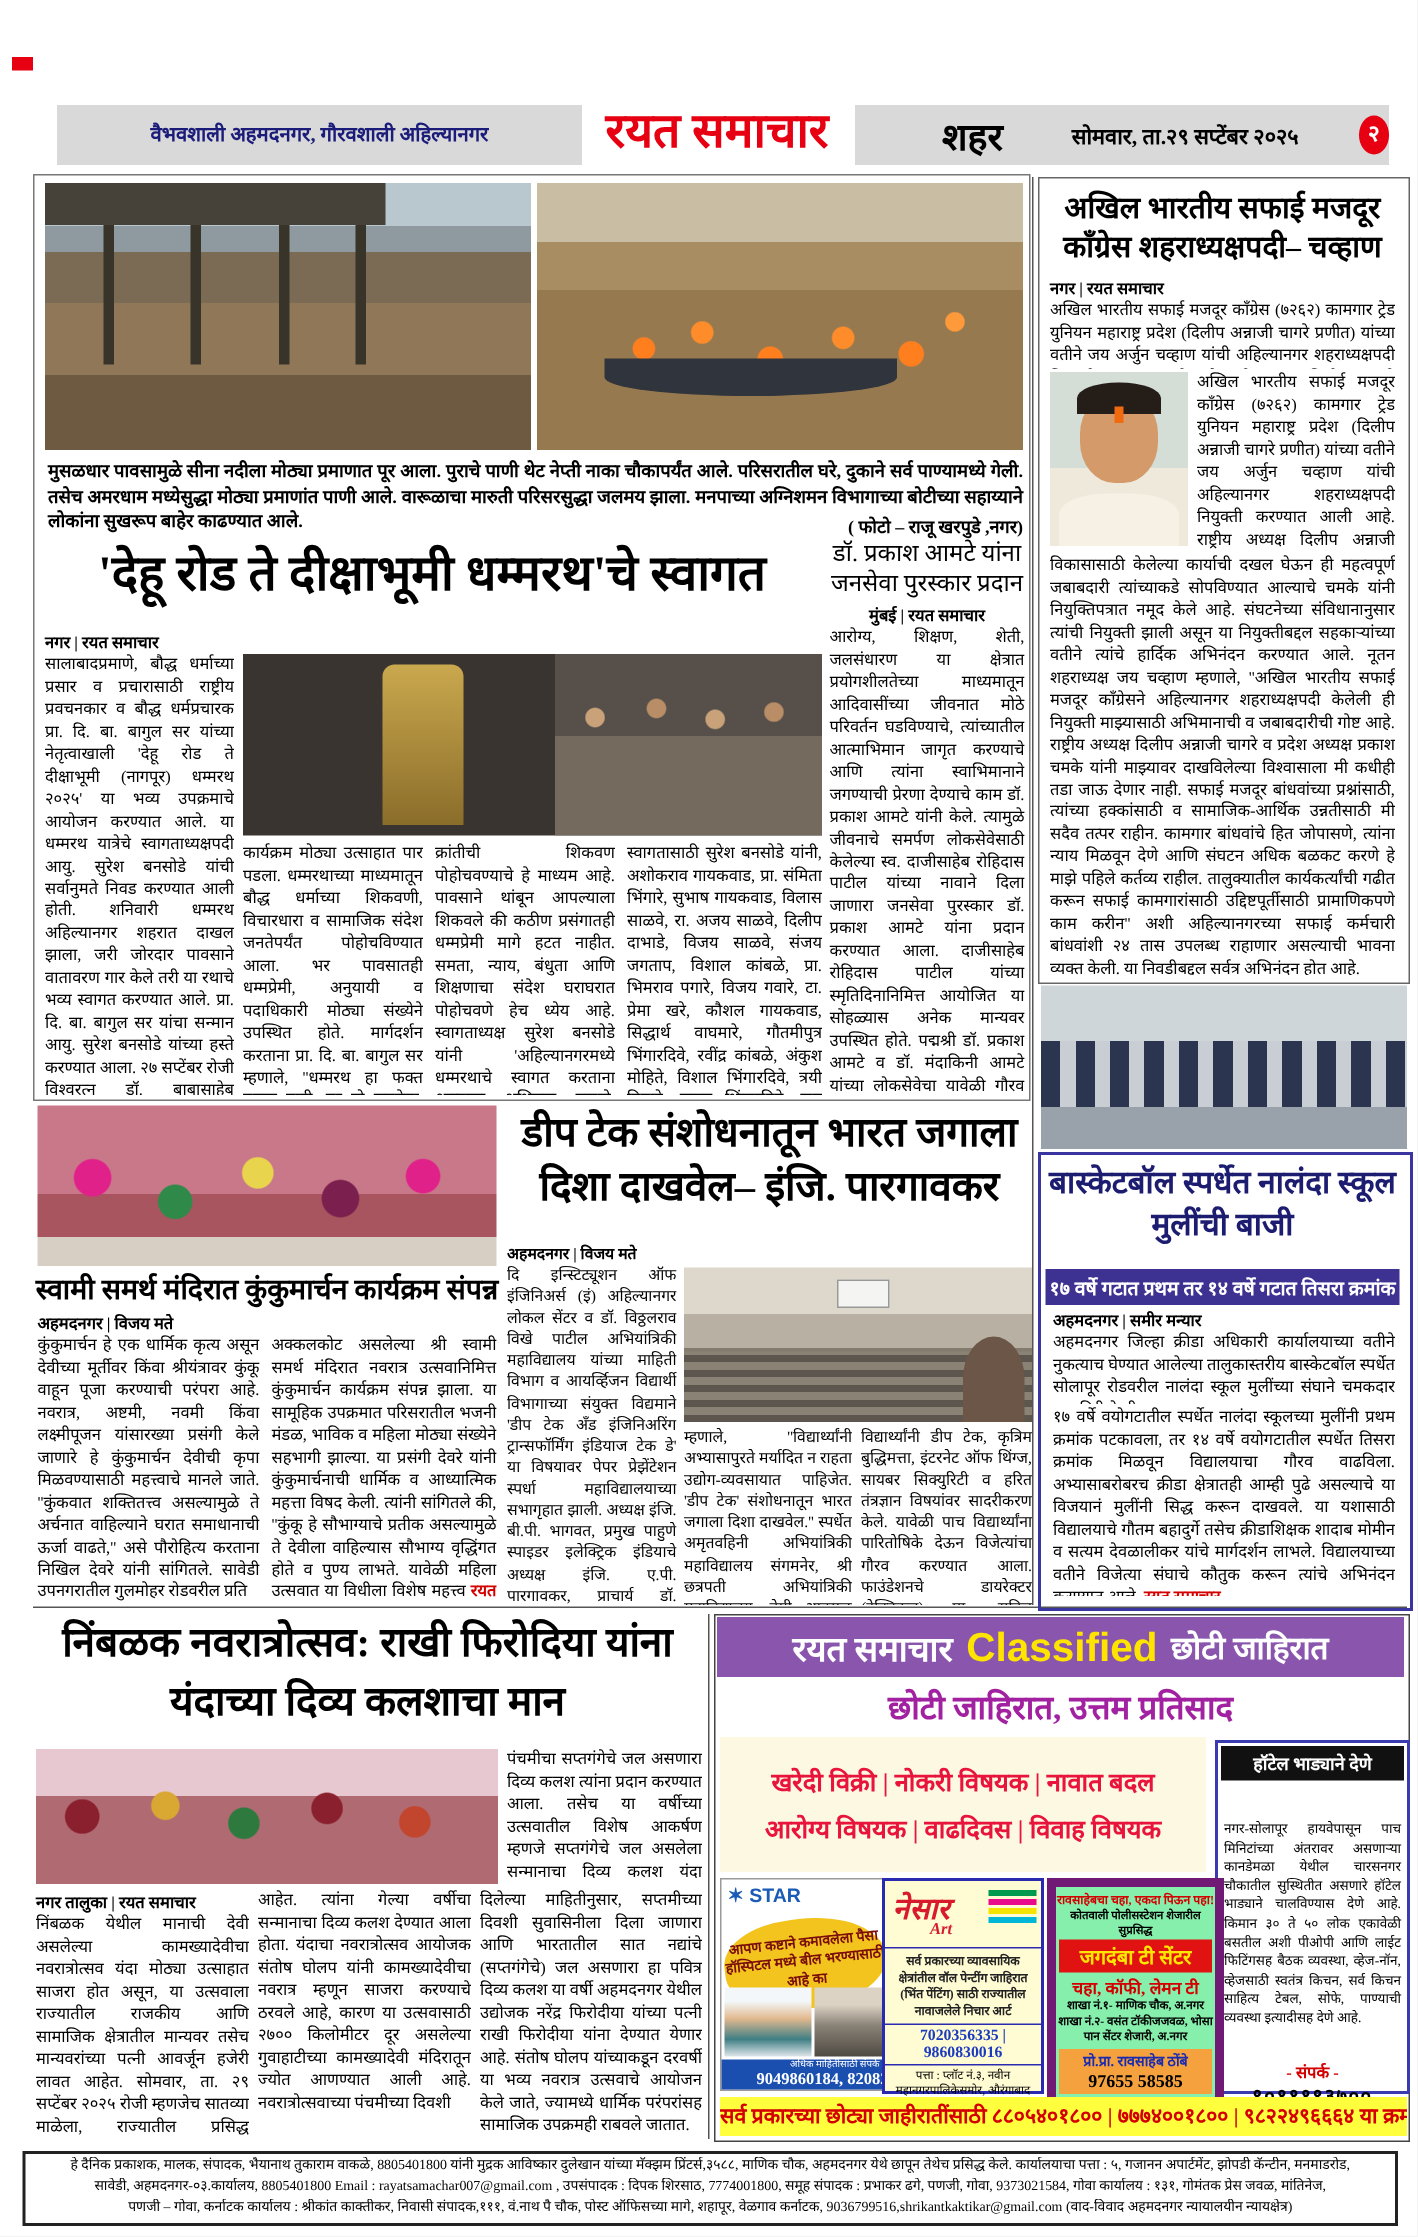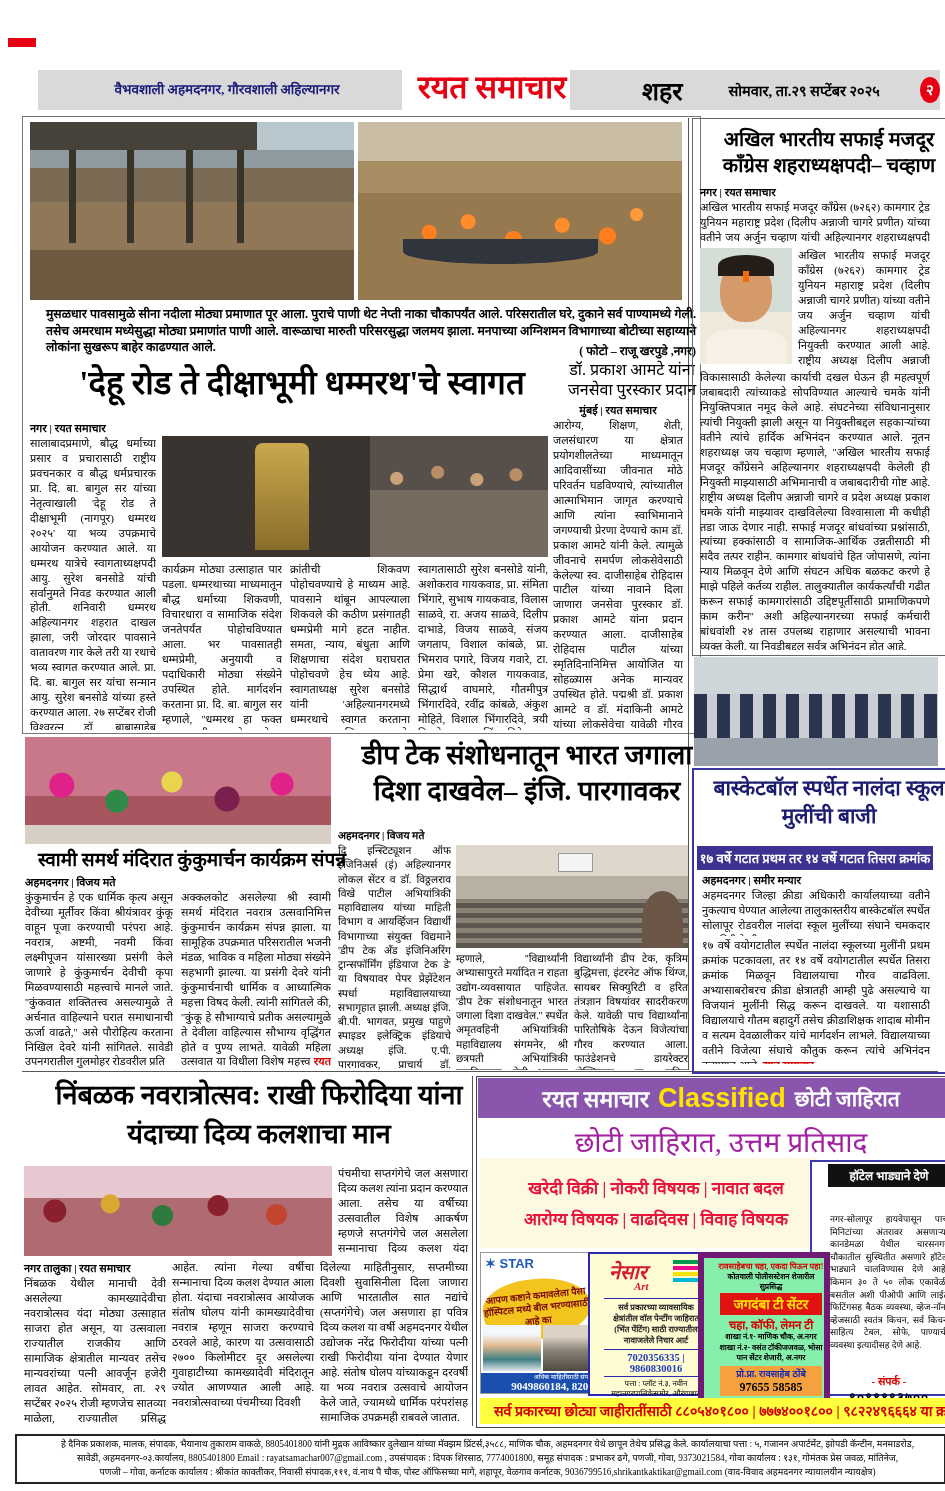--- a/index.html
+++ b/index.html
@@ -1,18 +1,18 @@
 <!DOCTYPE html>
 <html><head>
 <meta charset="utf-8">
 <style>
   html,body{margin:0;padding:0;background:#e9e9e9;}
   .page{position:relative;width:945px;height:1491px;background:#ffffff;margin:0 auto;
         font-family:"Liberation Serif",serif;color:#000;overflow:hidden;}
-  .abs{position:absolute;padding-left:14px;}
+  .abs{position:absolute;}
   .col{position:absolute;overflow:hidden;font-size:11px;line-height:1.36;text-align:justify;}
   .byline{position:absolute;font-weight:bold;font-size:11px;font-family:Liberation Serif, serif;}
   .sign{color:#d40000;font-weight:bold;}
   .photo{position:absolute;overflow:hidden;}
   .vline{position:absolute;width:1px;background:#555;}
   .hline{position:absolute;height:1px;background:#555;}
 
   
   .corner-mark{left:8px;top:38px;width:14px;height:9px;background:#e60012;}
   .tagline-box{left:38px;top:70px;width:350px;height:40px;background:#d9d9d9;
@@ -49,21 +49,21 @@
   
   .flood-caption{left:32px;top:306px;width:650px;font-size:12.3px;font-weight:bold;line-height:1.35;text-align:justify;}
   .flood-credit{left:32px;top:342px;width:650px;font-size:12px;font-weight:bold;text-align:right;}
 
   
   .cl-banner{left:478px;top:1078px;width:458px;height:40px;background:#8a56ad;display:flex;
              align-items:center;justify-content:center;gap:9px;}
   .cl-banner .w1{color:#fff;font-size:23px;font-weight:bold;}
   .cl-banner .w2{color:#ffe400;font-size:27px;font-weight:bold;font-family:"Liberation Sans",sans-serif;}
   .cl-banner .w3{color:#fff;font-size:21px;font-weight:bold;}
-  .cl-tagline{left:478px;top:1122px;width:458px;font-size:28px;font-weight:normal;color:#a121a1;text-align:center;}
+  .cl-tagline{left:478px;top:1122px;width:458px;font-size:22px;font-weight:bold;color:#a121a1;text-align:center;}
   .cl-cats{left:480px;top:1158px;width:324px;height:90px;background:#fdf8e2;display:flex;flex-direction:column;
            justify-content:center;gap:8px;}
   .cl-cats div{color:#e8143c;font-size:17px;font-weight:bold;text-align:center;}
   .cl-strip{left:480px;top:1398px;width:458px;height:26px;background:#ffff3d;color:#d40000;font-size:14.2px;
             font-weight:bold;line-height:26px;text-align:center;white-space:nowrap;overflow:hidden;}
 
   .hotel-ad{left:810px;top:1160px;width:126px;height:232px;border:2px solid #3b3bb0;background:#fff;}
   .hotel-title{background:#111;color:#fff;font-size:12px;font-weight:bold;text-align:center;padding:3px 1px;margin:2px;}
   .hotel-body{font-size:9px;line-height:1.4;text-align:justify;padding:2px 4px;height:158px;overflow:hidden;margin-top:24px;}
   .hotel-contact{color:#d40000;font-size:11px;font-weight:bold;text-align:center;}

